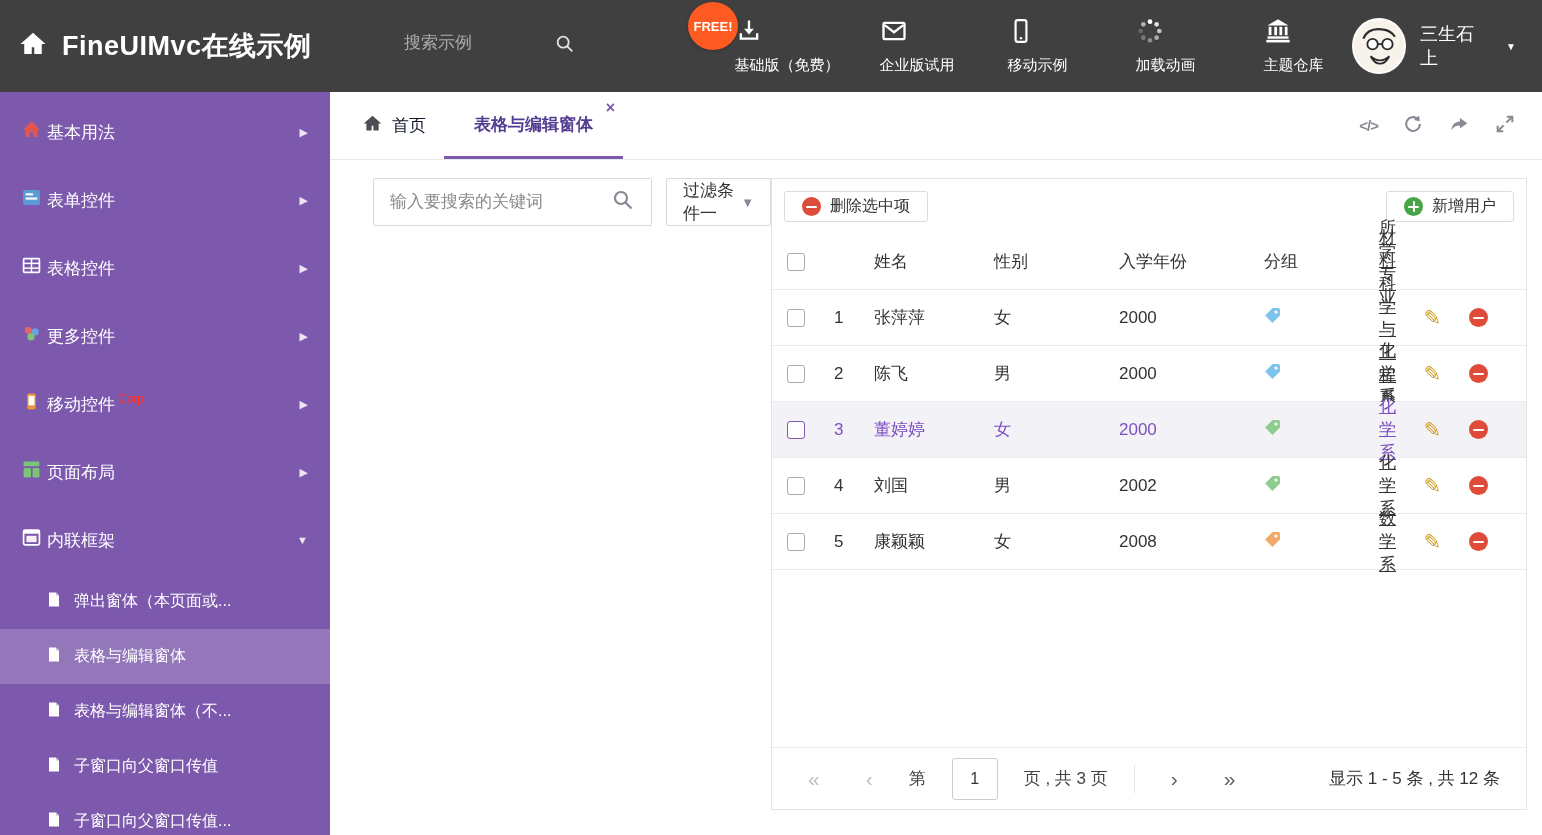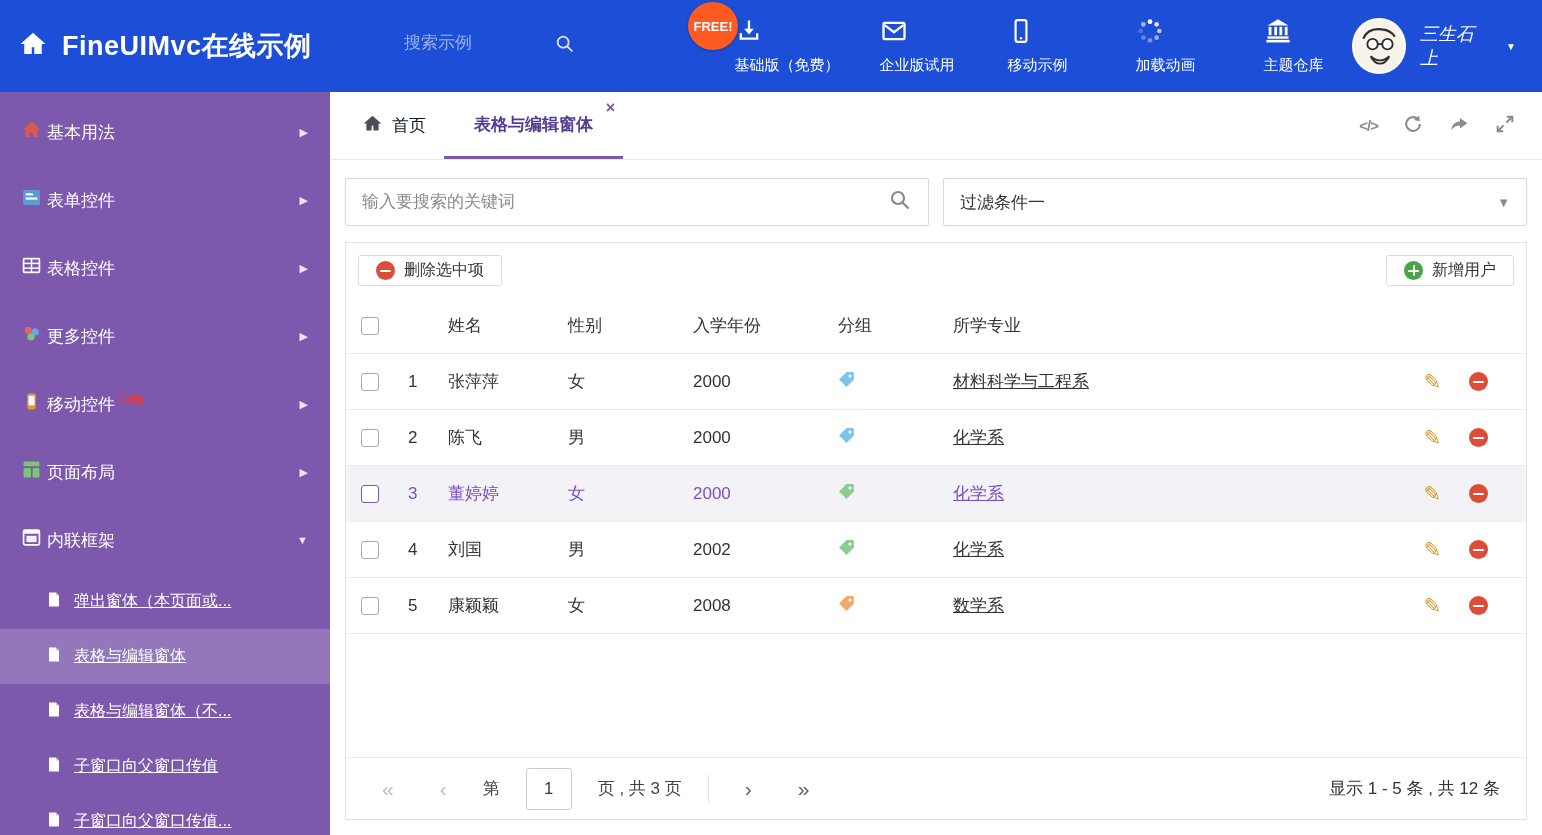--- a/index.html
+++ b/index.html
@@ -2,56 +2,56 @@
 <html><head>
 <meta charset="utf-8">
 <style>
   * { margin:0; padding:0; box-sizing:border-box; }
   html,body { width:1542px; height:835px; overflow:hidden;
     font-family:"Liberation Sans","DejaVu Sans",sans-serif; background:#fff; }
   .app { display:grid; grid-template-rows:92px 1fr; grid-template-columns:330px 1fr;
     grid-template-areas:"header header" "sidebar main"; width:1542px; height:835px; }
 
   
-  header { grid-area:header; background:#1d4ed8; color:#fff; display:flex; align-items:center; position:relative; }
+  header { grid-area:header; background:#404040; color:#fff; display:flex; align-items:center; position:relative; }
   .brand { display:flex; align-items:center; gap:14px; padding-left:18px; width:412px; }
   .brand h1 { font-size:27px; font-weight:bold; letter-spacing:0.5px; white-space:nowrap; }
   .hsearch { display:flex; align-items:flex-start; width:215px; }
   .hsearch input { background:transparent; border:none; outline:none; color:#fff; font-size:17px; width:150px; }
   .hsearch input::placeholder { color:rgba(255,255,255,0.55); }
   .free-badge { position:absolute; left:688px; top:2px; width:50px; height:48px; border-radius:50%;
     background:#ff5a22; color:#fff; font-weight:bold; font-size:13px; display:flex; align-items:center;
     justify-content:center; box-shadow:0 1px 3px rgba(0,0,0,0.25); z-index:2; }
   .hnav { display:flex; margin-left:120px; gap:40px; align-items:flex-start; }
   .hnav-item { display:flex; flex-direction:column; align-items:flex-start; gap:7px; min-width:88px; cursor:pointer; }
   .hnav-item .lbl { font-size:15px; white-space:nowrap; }
-  .huser { margin-left:auto; display:flex; align-items:center; gap:14px; padding-right:26px; cursor:pointer;font-style:italic; }
+  .huser { margin-left:auto; display:flex; align-items:center; gap:14px; padding-right:26px; cursor:pointer; }
   .avatar { width:56px; height:56px; border-radius:50%; background:#f7f3ea; overflow:hidden; border:2px solid rgba(255,255,255,0.9); }
   .huser .uname { font-size:18px; }
   .huser .caret { font-size:10px; margin-left:2px; }
 
   
   aside { grid-area:sidebar; background:#7d59ad; color:#fff; overflow:hidden; padding-top:6px; }
   .side-item { height:68px; display:flex; align-items:center; gap:6px; padding:0 22px; font-size:17px; cursor:pointer; }
   .side-item .chev { margin-left:auto; font-size:11px; color:rgba(255,255,255,0.85); }
   .corp { color:#ff352c; font-size:12px; vertical-align:super; margin-left:3px; }
   .side-sub { height:55px; display:flex; align-items:center; gap:12px; padding-left:46px; padding-right:14px;
-    font-size:16px; cursor:pointer; white-space:nowrap;text-decoration:underline; }
+    font-size:16px; cursor:pointer; white-space:nowrap; }
   .side-sub.active { background:rgba(255,255,255,0.18); }
 
   
   main { grid-area:main; background:#fff; display:flex; flex-direction:column; min-width:0; }
   .tabbar { height:68px; display:flex; align-items:stretch; border-bottom:1px solid #e9e9e9; padding-left:14px; }
   .tab { display:flex; align-items:center; gap:9px; padding:0 18px; font-size:17px; color:#0f172a; cursor:pointer; }
   .tab-active { position:relative; padding:0 30px; color:#533d92; font-weight:bold; border-bottom:3px solid #7d59ad; }
   .tab-close { position:absolute; top:8px; right:8px; font-size:16px; color:#7d59ad; font-weight:bold; line-height:1; cursor:pointer; }
   .tab-tools { margin-left:auto; display:flex; align-items:center; gap:24px; padding-right:26px; color:#8b8794; }
   .ttool { cursor:pointer; font-size:15px; font-weight:bold; letter-spacing:-1px; }
 
-  .content { flex:1; padding:18px 15px 15px 15px; display:flex; flex-direction:column; min-height:0; }
+  .content { flex:1; padding:18px 15px 25px 15px; display:flex; min-height:0;margin-left:28px; }
   .filter-row { display:flex; gap:14px; margin-bottom:16px; }
   .fbox { flex:1; height:48px; border:1px solid #d9d9d9; border-radius:2px; display:flex; align-items:center; padding:0 16px; background:#fff; }
   .fbox input { flex:1; border:none; outline:none; font-size:17px; color:#444; }
   .fbox input::placeholder { color:#8a8a8a; }
   .fbox .val { flex:1; font-size:17px; color:#333; }
   .fbox .dd-caret { color:#8a8794; font-size:13px; }
 
   .panel { flex:1; border:1px solid #e3e3e3; display:flex; flex-direction:column; min-height:0; }
   .ptoolbar { padding:12px 12px; display:flex; align-items:center; }
   .btn { display:inline-flex; align-items:center; gap:9px; height:31px; padding:0 17px; border:1px solid #dcdcdc;

